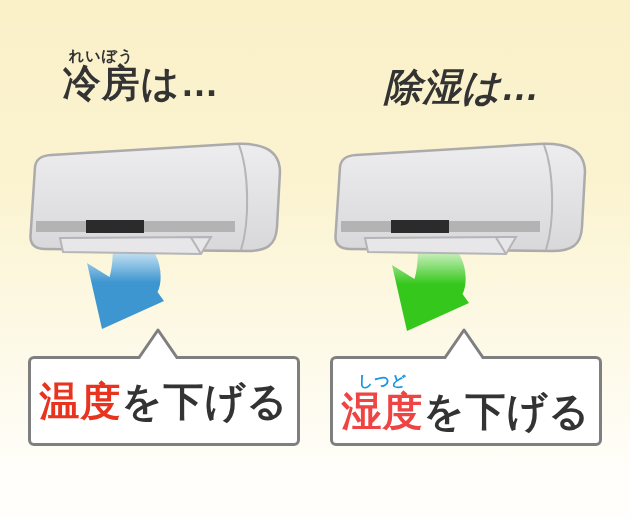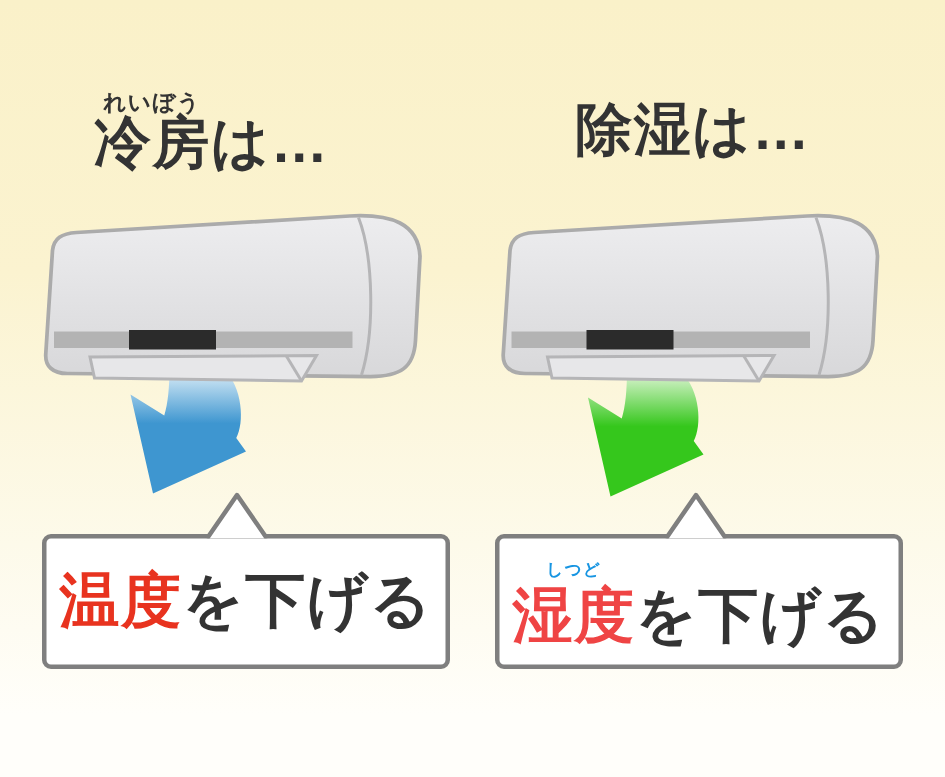--- a/index.html
+++ b/index.html
@@ -10,22 +10,22 @@
     background:linear-gradient(180deg,#faf1c9 0%,#fbf3d0 35%,#fdfaea 70%,#fffefa 92%);
     font-family:"Liberation Sans","DejaVu Sans",sans-serif;
     color:#333333;
   }
   .title{
     position:absolute;
     width:220px;
     display:flex;justify-content:center;align-items:flex-end;
     font-weight:bold;
   }
-  .title-left{left:31px;top:60px;text-align:right;}
-  .title-right{left:352px;top:69px;}
+  .title-left{left:31px;top:47px;text-align:right;}
+  .title-right{left:352px;top:69px;font-style:italic;}
   .ruby-group{display:inline-flex;flex-direction:column;align-items:center;}
   .furi{font-size:15px;line-height:18px;letter-spacing:1px;font-weight:bold;}
   .title-main{font-size:38px;line-height:36px;letter-spacing:1px;white-space:nowrap;}
   .ac{position:absolute;z-index:2;}
   .ac-left{left:27px;top:141px;}
   .ac-right{left:332px;top:141px;}
   .arrow{position:absolute;z-index:1;}
   .arrow-left{left:79px;top:244px;}
   .arrow-right{left:384px;top:246px;}
   .bubble{
@@ -34,21 +34,21 @@
     box-sizing:border-box;z-index:3;
     display:flex;align-items:center;justify-content:center;
   }
   .bubble-left{left:28px;}
   .bubble-right{left:330px;}
   .pointer{position:absolute;z-index:4;}
   .pointer-left{left:136px;top:327px;}
   .pointer-right{left:442px;top:327px;}
   .bubble-text{display:flex;align-items:flex-end;font-weight:bold;}
   .bubble-main{font-size:40px;line-height:42px;letter-spacing:1px;white-space:nowrap;}
-  .bubble .furi{font-size:11px;line-height:19px;}
+  .bubble .furi{font-size:15px;line-height:19px;}
 </style>
 </head>
 <body>
 
 <div class="stage">
 
   <svg width="0" height="0" style="position:absolute" aria-hidden="true">
     <defs>
       <linearGradient id="g-acbody" x1="0" y1="0" x2="0" y2="1">
         <stop offset="0" stop-color="#ededef"></stop>

